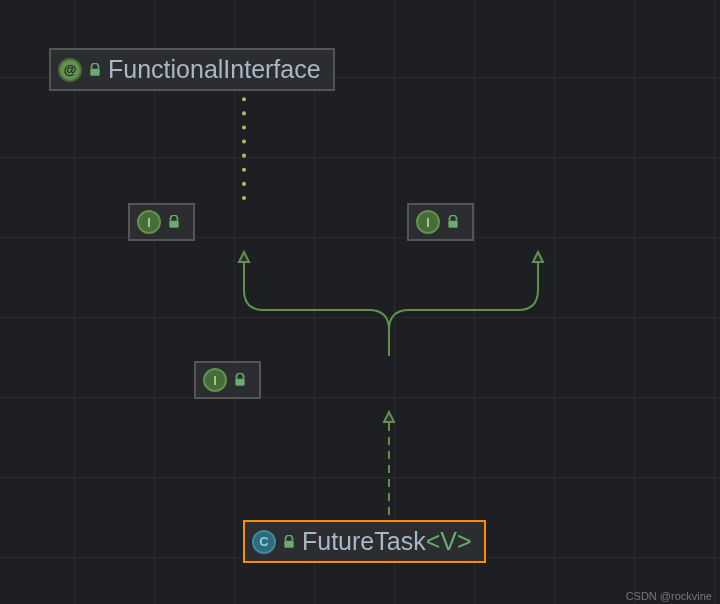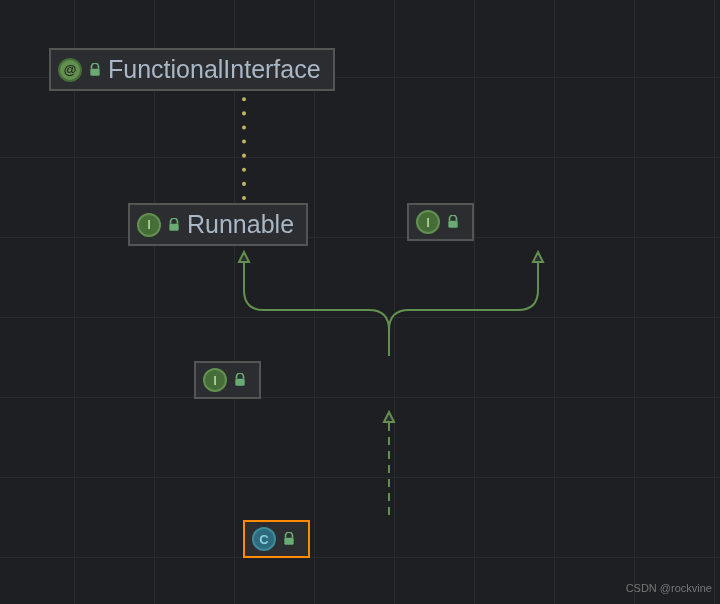--- a/index.html
+++ b/index.html
@@ -67,21 +67,21 @@
     font-size: 25px;
     color: #a9b7c6;
     white-space: nowrap;
     text-align: center;
   }
   .generic {
     color: #6aab73;
   }
   .watermark {
     position: absolute;
-    bottom: 10px;
+    bottom: 2px;
     right: 8px;
     font-size: 11px;
     color: #777;
   }
   svg.connections {
     position: absolute;
     inset: 0;
     width: 720px;
     height: 604px;
     pointer-events: none;
@@ -116,21 +116,20 @@
   </svg>
   <span class="label">FunctionalInterface</span>
 </div>
 
 <div class="node" style="left:128px; top:203px;">
   <span class="badge interface">I</span>
   <svg class="lock" viewBox="0 0 12 12">
     <path d="M3 5 V3.2 a3 3 0 0 1 6 0 V5" fill="none" stroke="#6aab73" stroke-width="1.5"></path>
     <rect x="2" y="5" width="8" height="6" rx="1.2" fill="#6aab73"></rect>
   </svg>
-  <span class="label">Runnable</span>
 </div>
 
 <div class="node" style="left:407px; top:203px;">
   <span class="badge interface">I</span>
   <svg class="lock" viewBox="0 0 12 12">
     <path d="M3 5 V3.2 a3 3 0 0 1 6 0 V5" fill="none" stroke="#6aab73" stroke-width="1.5"></path>
     <rect x="2" y="5" width="8" height="6" rx="1.2" fill="#6aab73"></rect>
   </svg>
 </div>
 
@@ -141,15 +140,18 @@
     <rect x="2" y="5" width="8" height="6" rx="1.2" fill="#6aab73"></rect>
   </svg>
 </div>
 
 <div class="node selected" style="left:243px; top:520px;">
   <span class="badge class">C</span>
   <svg class="lock" viewBox="0 0 12 12">
     <path d="M3 5 V3.2 a3 3 0 0 1 6 0 V5" fill="none" stroke="#6aab73" stroke-width="1.5"></path>
     <rect x="2" y="5" width="8" height="6" rx="1.2" fill="#6aab73"></rect>
   </svg>
+  <span class="label">
+    <span>FutureTask</span><span class="generic">&lt;V&gt;</span>
+  </span>
 </div>
 
 <div class="watermark">CSDN @rockvine</div>
 
 </body></html>

